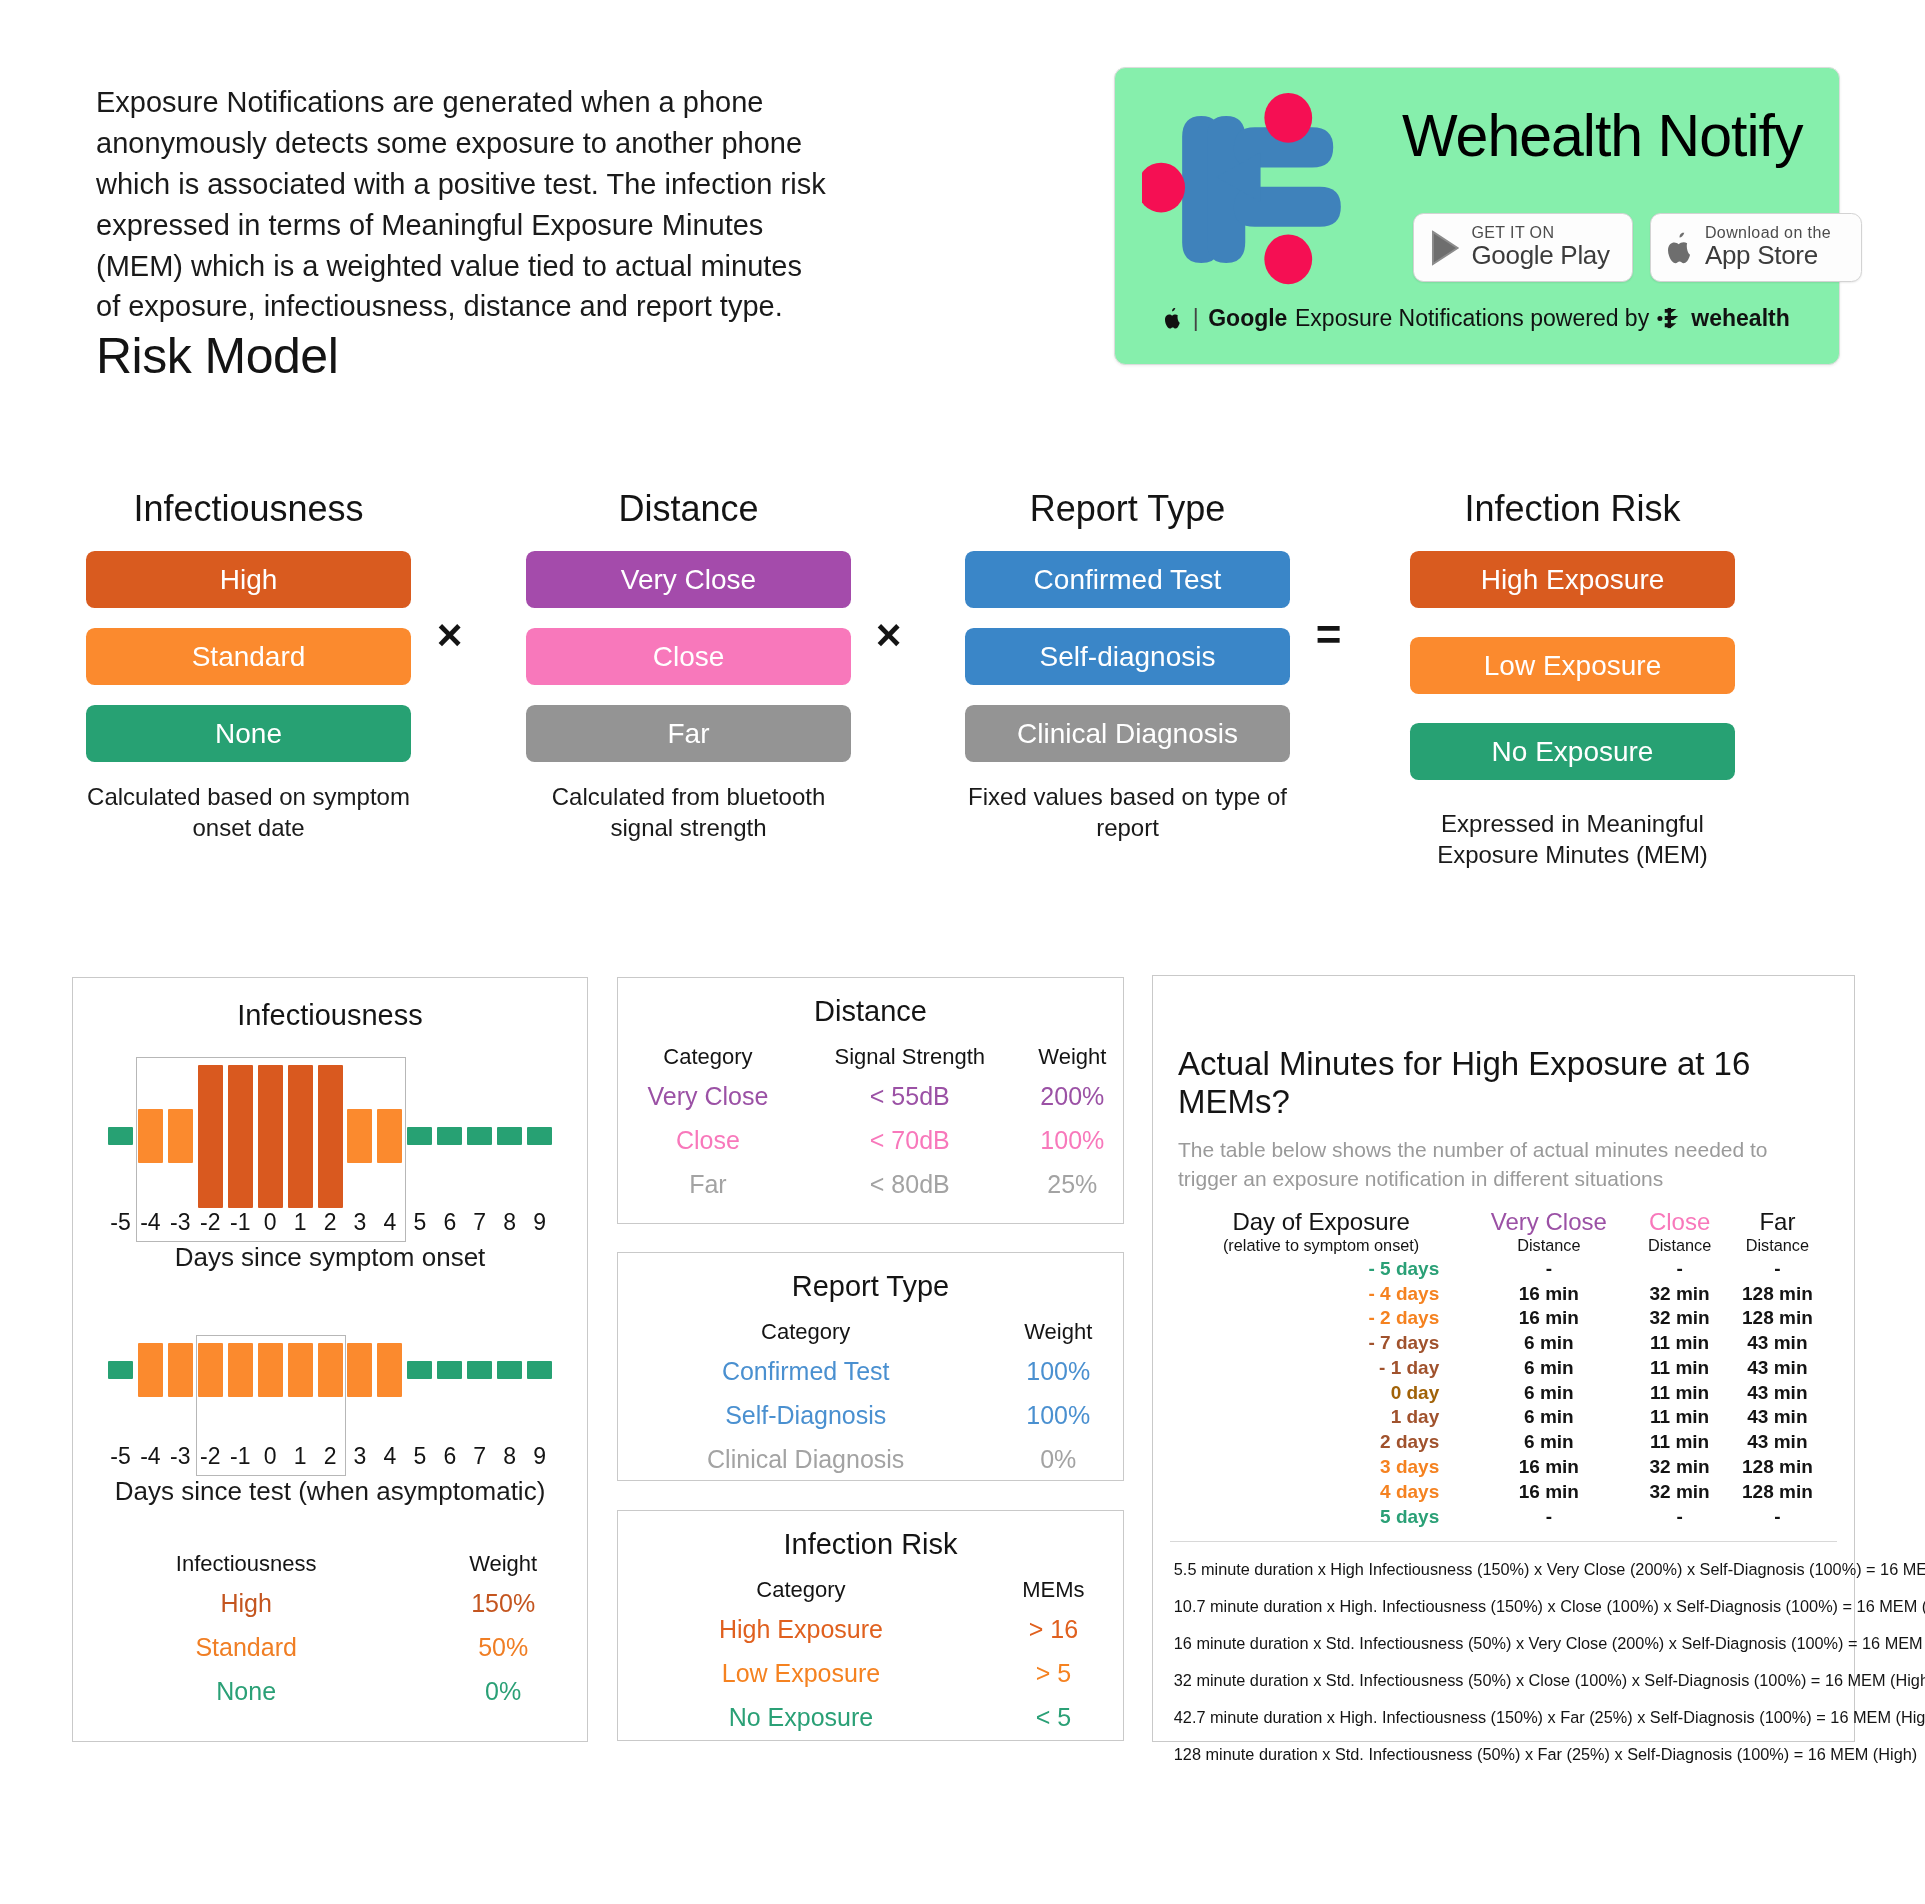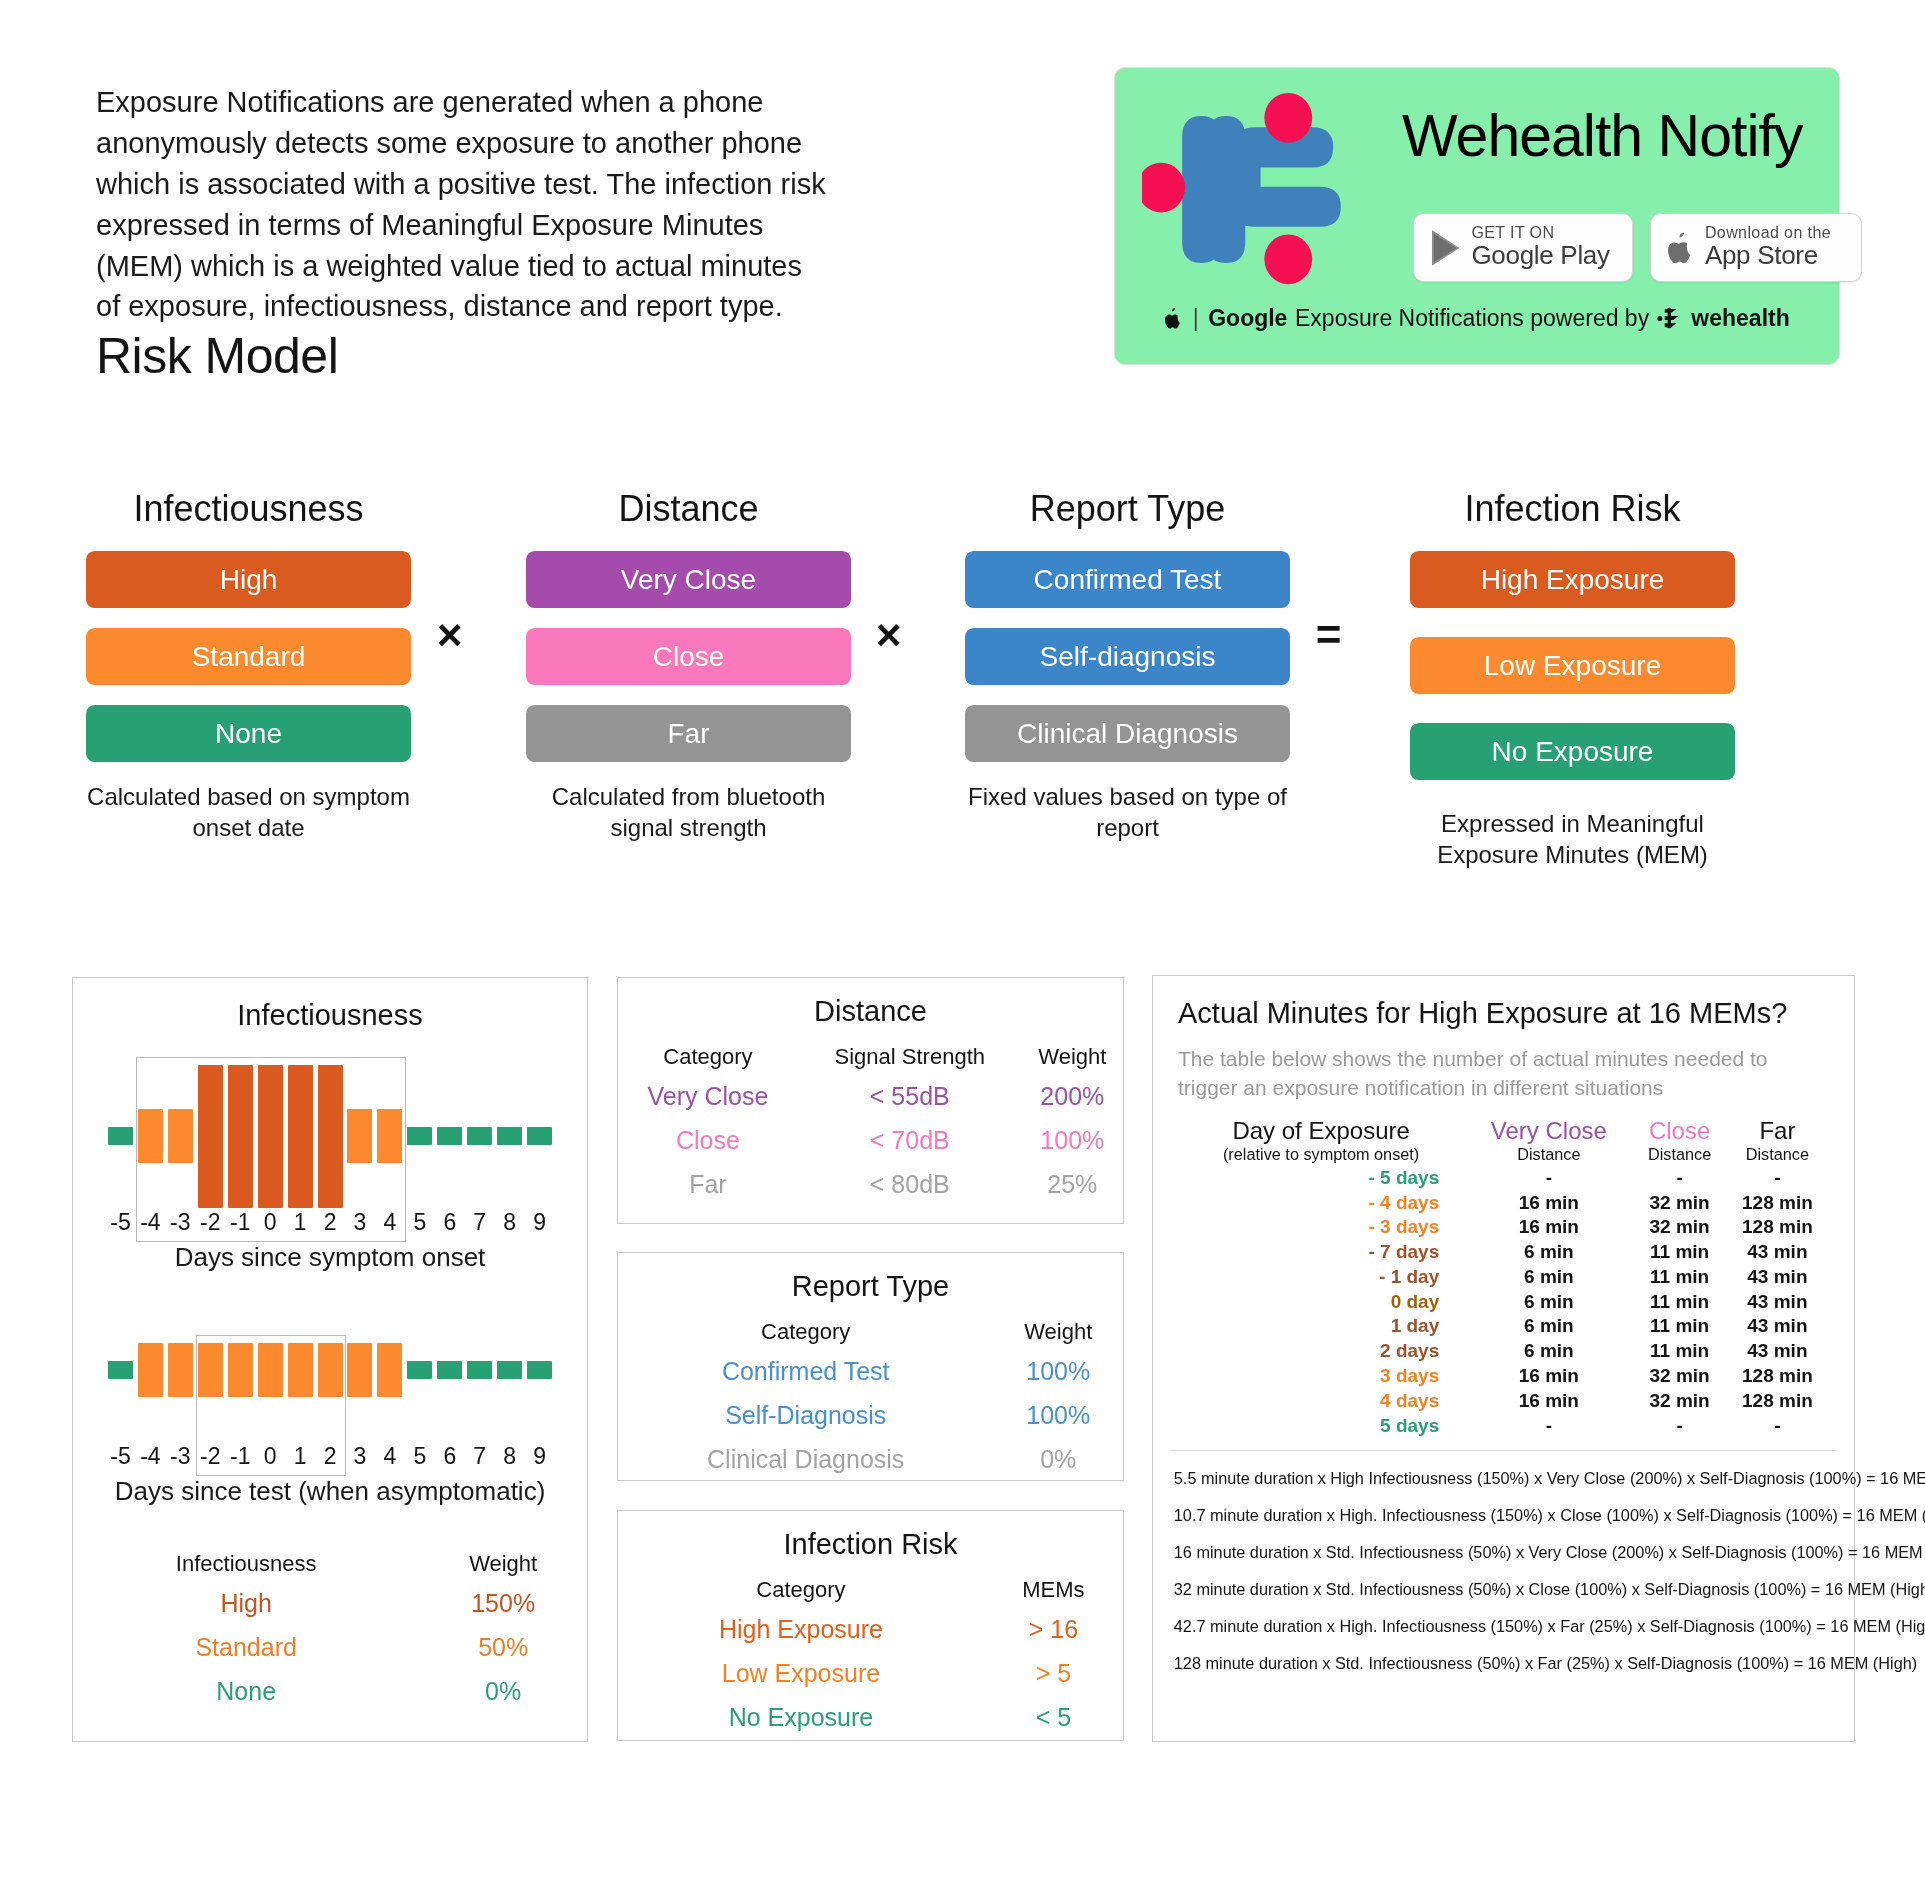--- a/index.html
+++ b/index.html
@@ -92,21 +92,21 @@
   .axis-tick { flex:1; text-align:center; font-size: 23px; font-weight:500; color:#141414; }
   .chart-xlabel { text-align:center; font-size: 26px; margin-top: 5.7px; color:#1a1a1a; }
 
   
   .dtable { width: 100%; border-collapse: collapse; }
   .dtable th { font-size: 22px; font-weight: 400; color:#141414; padding: 10.5px 0 3.8px; }
   .dtable td { font-size: 25px; padding: 7.6px 0; text-align:center; }
 
   
   #table-head { padding: 21px 25px 0; }
-  #table-title { font-size: 29px; color:#141414; }
+  #table-title { font-size: 33px; color:#141414;margin-top:48px; }
   #table-sub { font-size: 21px; line-height:1.42; color:#9a9a9a; margin-top: 13.4px; width: 631px; }
   #bigtable { width: 100%; border-collapse: collapse; margin-top: 13.4px; }
   #bigtable th { font-weight: 400; padding-bottom: 1.9px; }
   #bigtable td { font-size: 19px; padding: 1.4px 0; text-align:center; font-weight:600; color:#141414; }
   #bigtable td.rowlab { text-align:right; padding-right: 25px; font-weight:600; }
   .th-main { font-size: 24px; display:block; }
   .th-sub { font-size: 16.3px; display:block; color:#141414; }
   #formula-list { border-top: 1.3px solid #d8d8d8; margin: 11.5px 17px 0; padding-top: 9.6px; }
   .fline { font-size: 16.3px; color:#141414; padding: 9px 3.8px; white-space: nowrap; }
 </style>
@@ -496,21 +496,21 @@
               <td>-</td>
               <td>-</td>
             </tr>
             <tr>
               <td class="rowlab" style="color: rgb(245, 130, 32);">- 4 days</td>
               <td>16 min</td>
               <td>32 min</td>
               <td>128 min</td>
             </tr>
             <tr>
-              <td class="rowlab" style="color: rgb(245, 130, 32);">- 3 days</td>
+              <td class="rowlab" style="color: rgb(245, 130, 32);">- 2 days</td>
               <td>16 min</td>
               <td>32 min</td>
               <td>128 min</td>
             </tr>
             <tr>
               <td class="rowlab" style="color: rgb(160, 82, 45);">- 7 days</td>
               <td>6 min</td>
               <td>11 min</td>
               <td>43 min</td>
             </tr>

